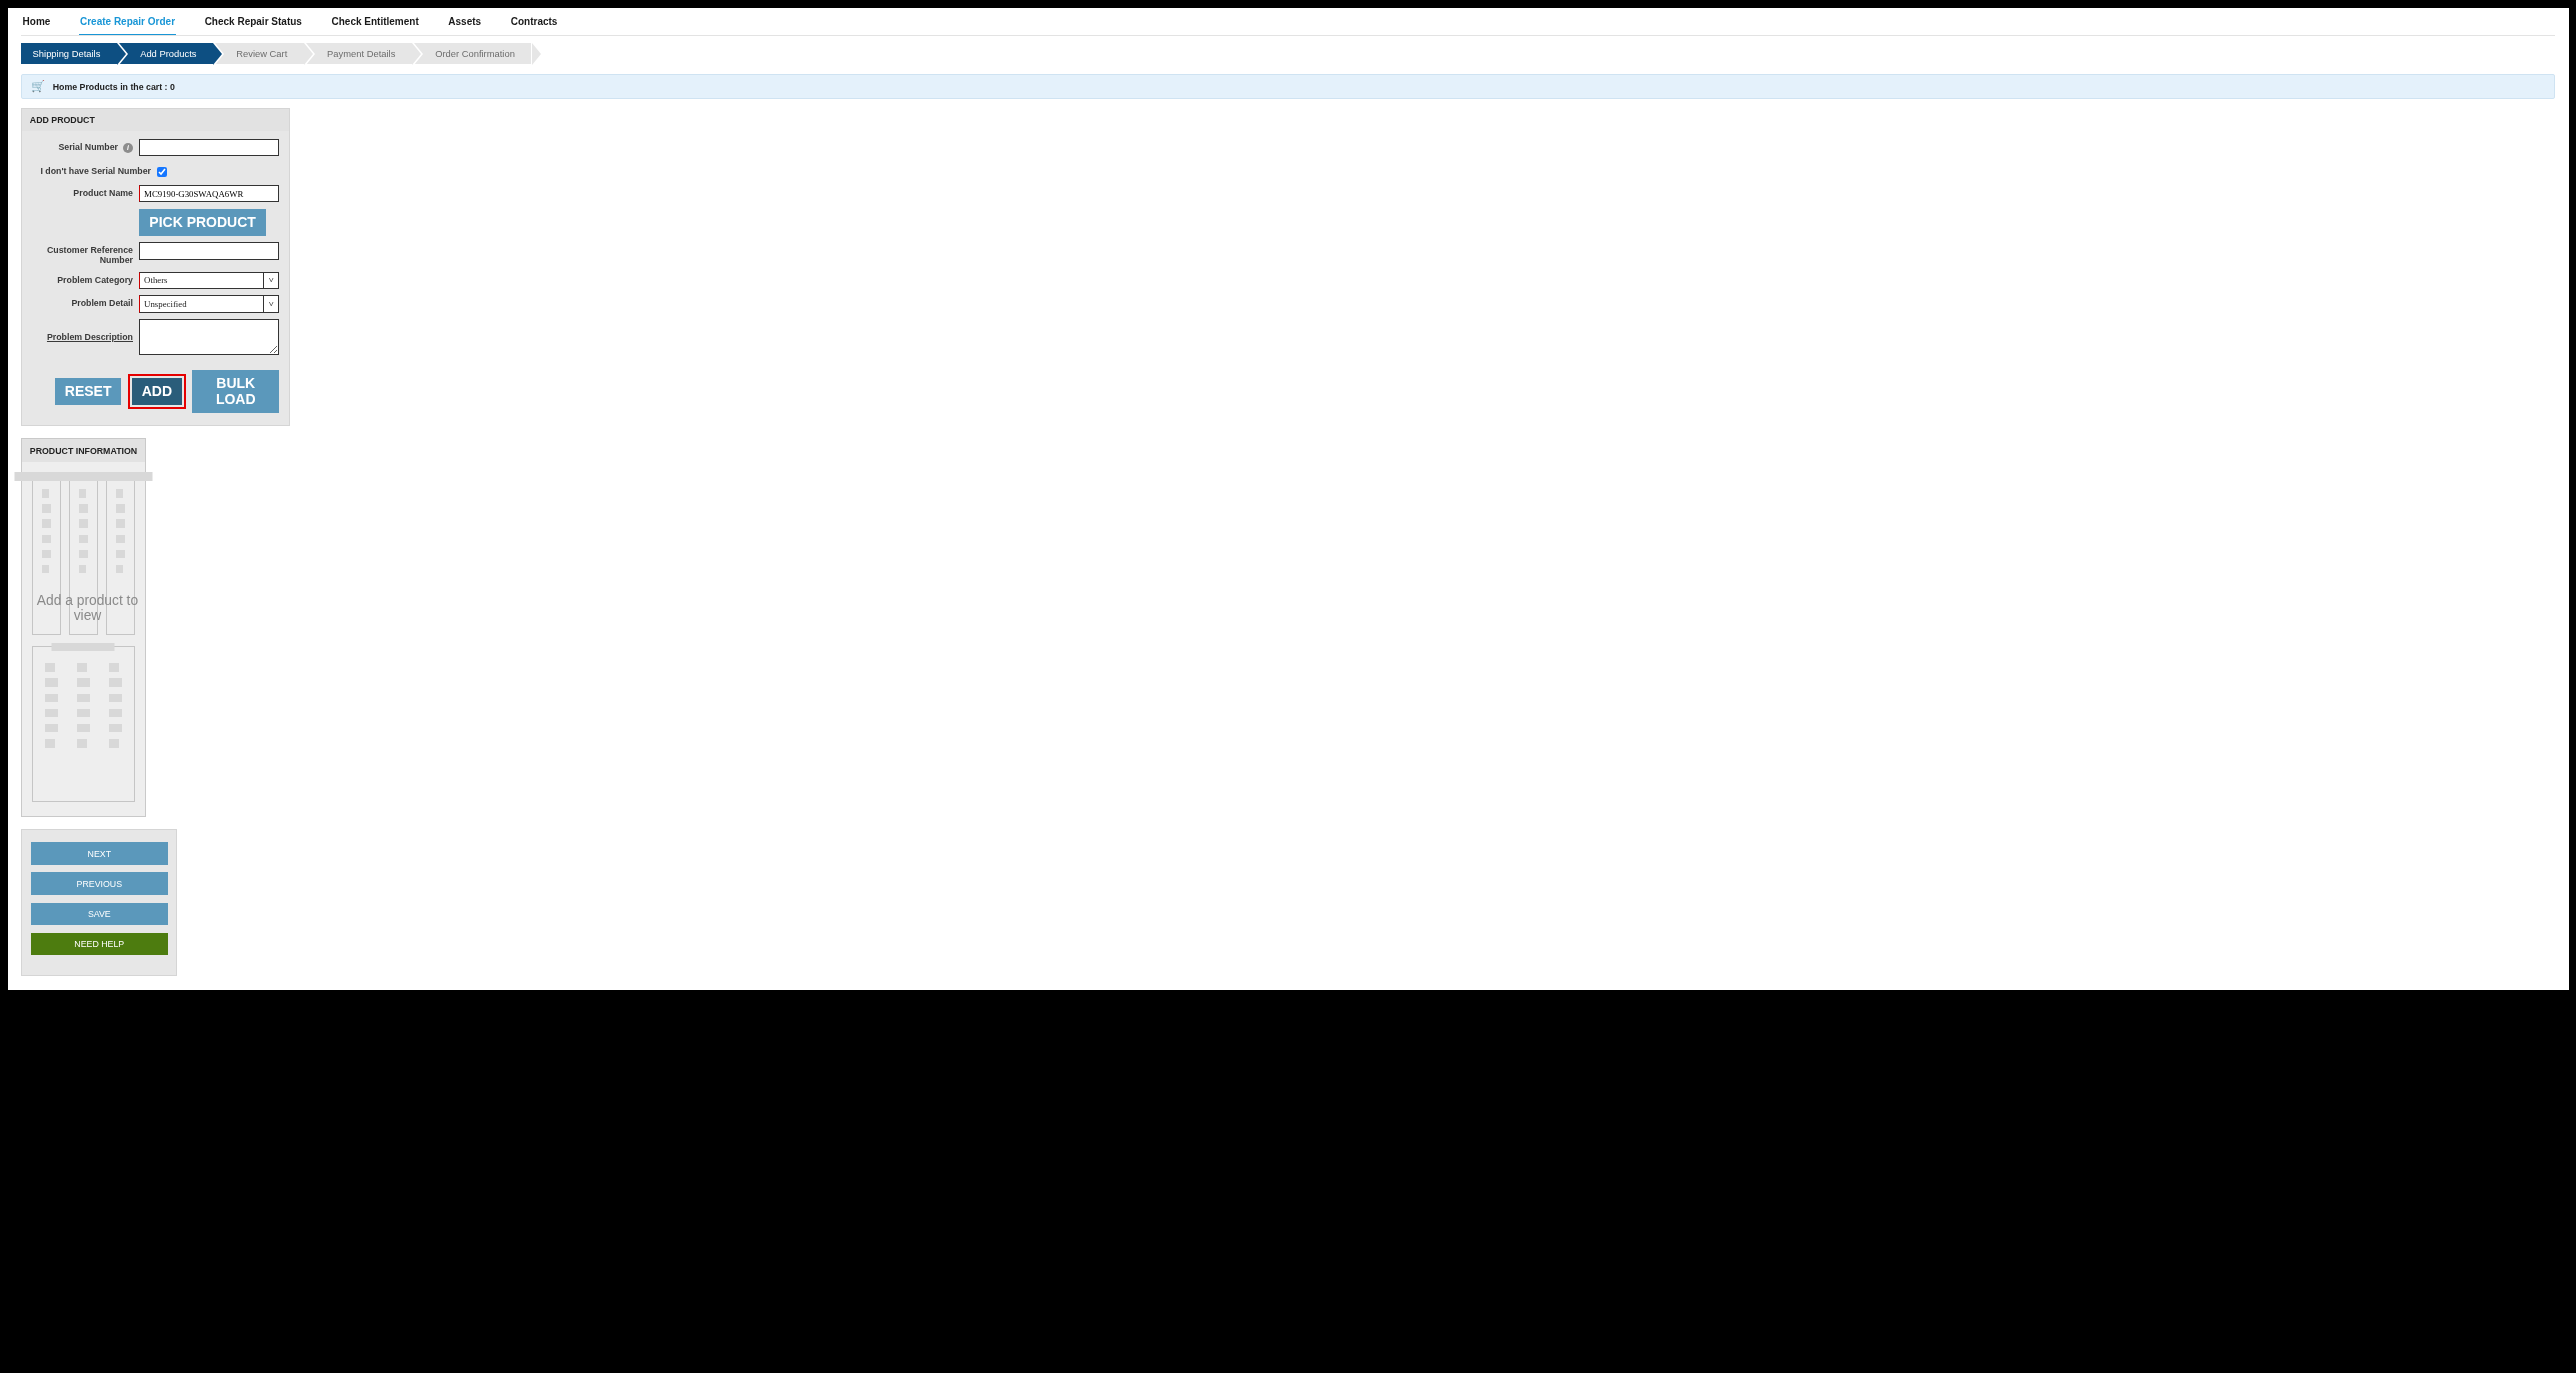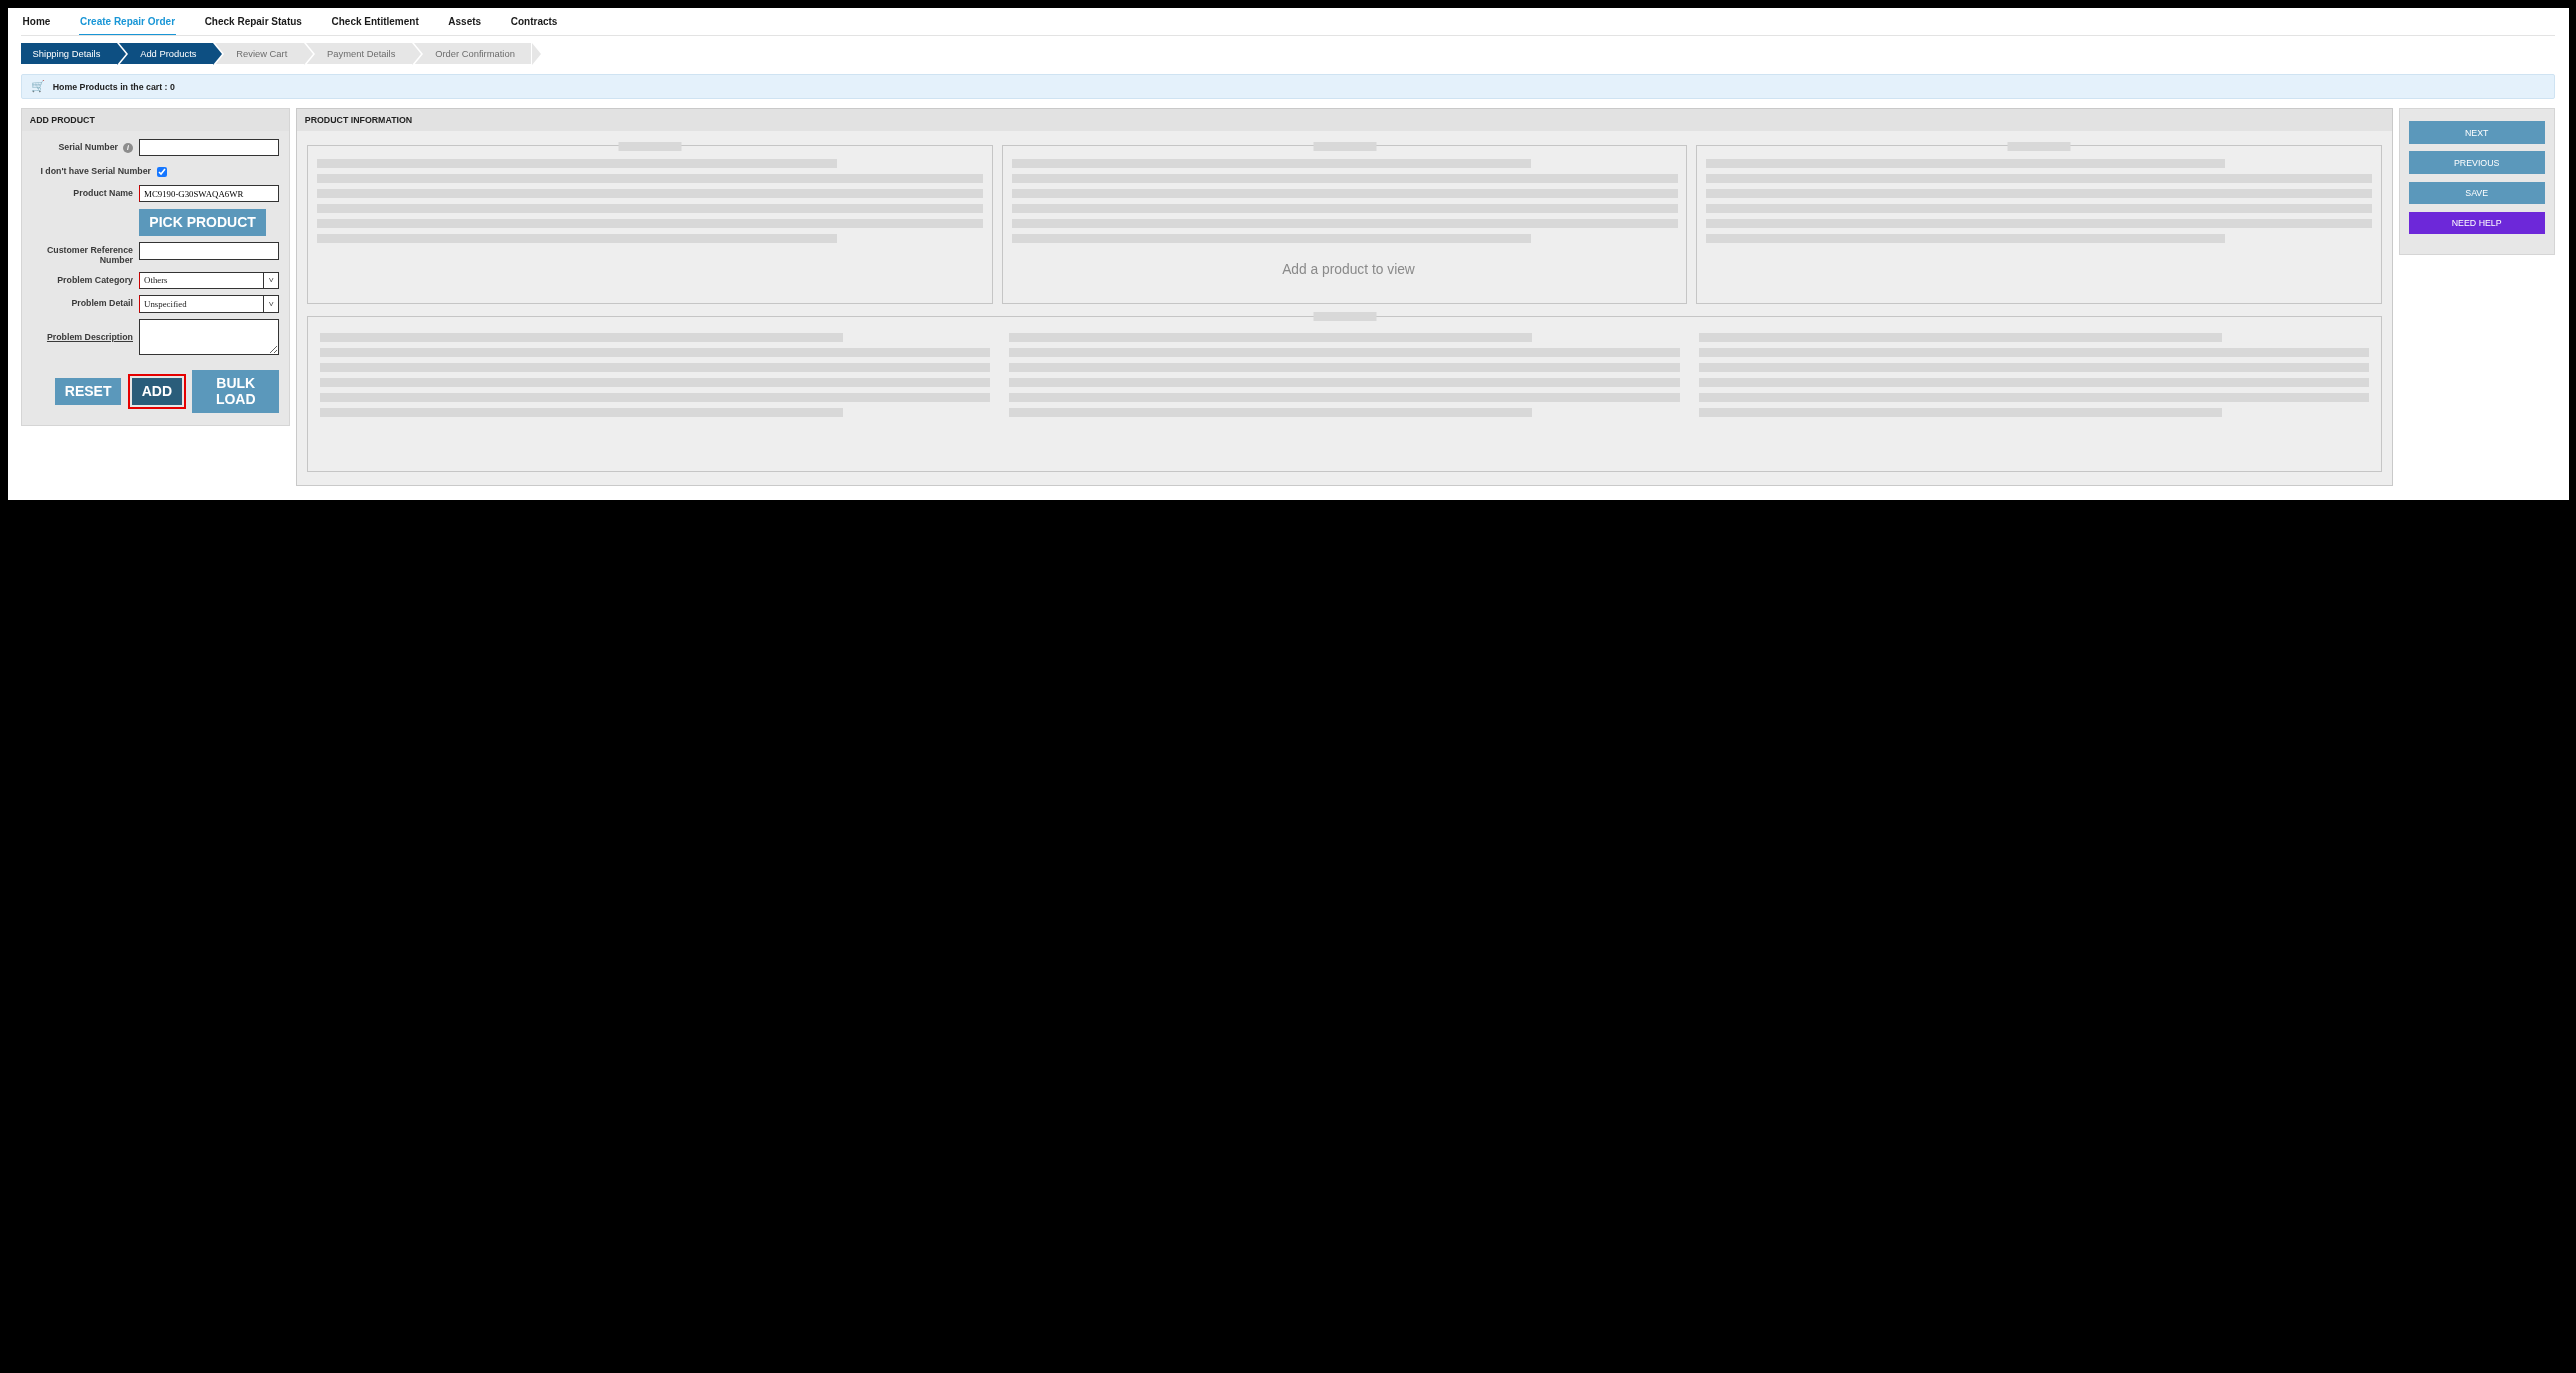--- a/index.html
+++ b/index.html
@@ -81,23 +81,24 @@
     padding: 5px 8.8px;
     display: flex;
     align-items: center;
     gap: 7.5px;
     font-weight: 700;
   }
   .cart-icon { font-size: 11.3px; }
   
   .layout {
     display: flex;
-    gap: 6px;
+    gap: 12px;
     margin-top: 8.8px;
     align-items: flex-start;
+    flex-direction: column;
   }
   .col-left {
     width: 269px;
     background: #e7e7e7;
     border: 0.6px solid #d5d5d5;
   }
   .col-mid {
     flex: 1;
     background: #eee;
     border: 0.6px solid #c9c9c9;
@@ -189,21 +190,21 @@
     border: none;
     color: #fff;
     font-weight: 600;
     font-size: 14px;
     padding: 5.6px 10px;
     cursor: pointer;
     font-family: inherit;
   }
   .btn-light { background: #5b98bb; }
   .btn-dark { background: #2a5d7a; }
-  .btn-blue { background: #6d28d9; }
+  .btn-blue { background: #4d7c0f; }
   .btn-row {
     display: flex;
     gap: 6.3px;
     align-items: center;
     margin-top: 12.5px;
     padding-left: 22.5px;
   }
   .highlight-box {
     border: 2.5px solid #e60000;
     padding: 1.9px;

